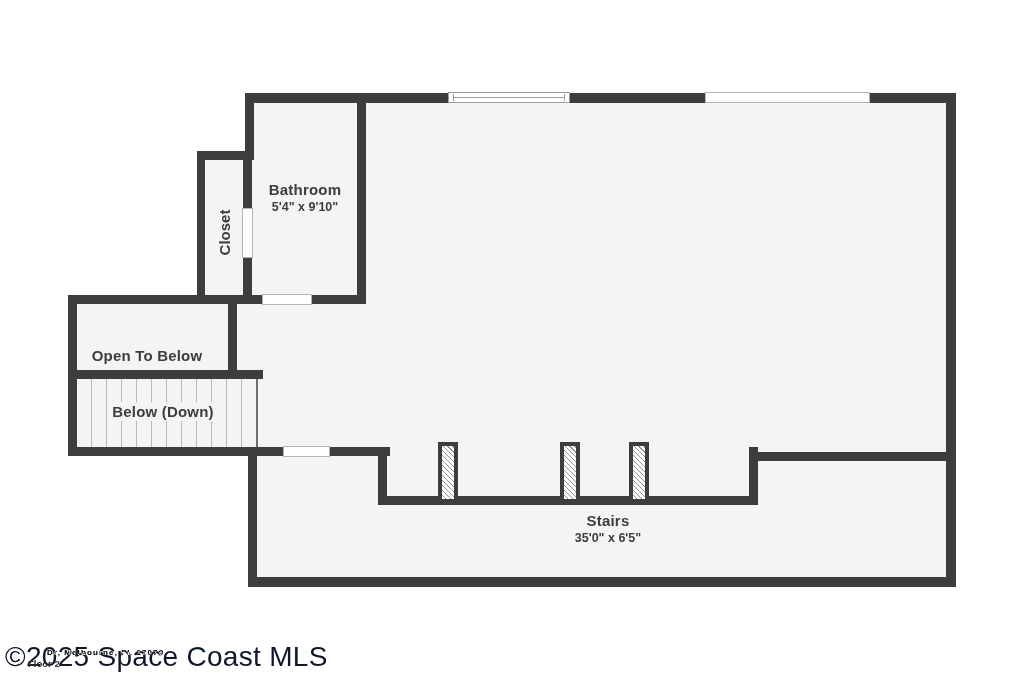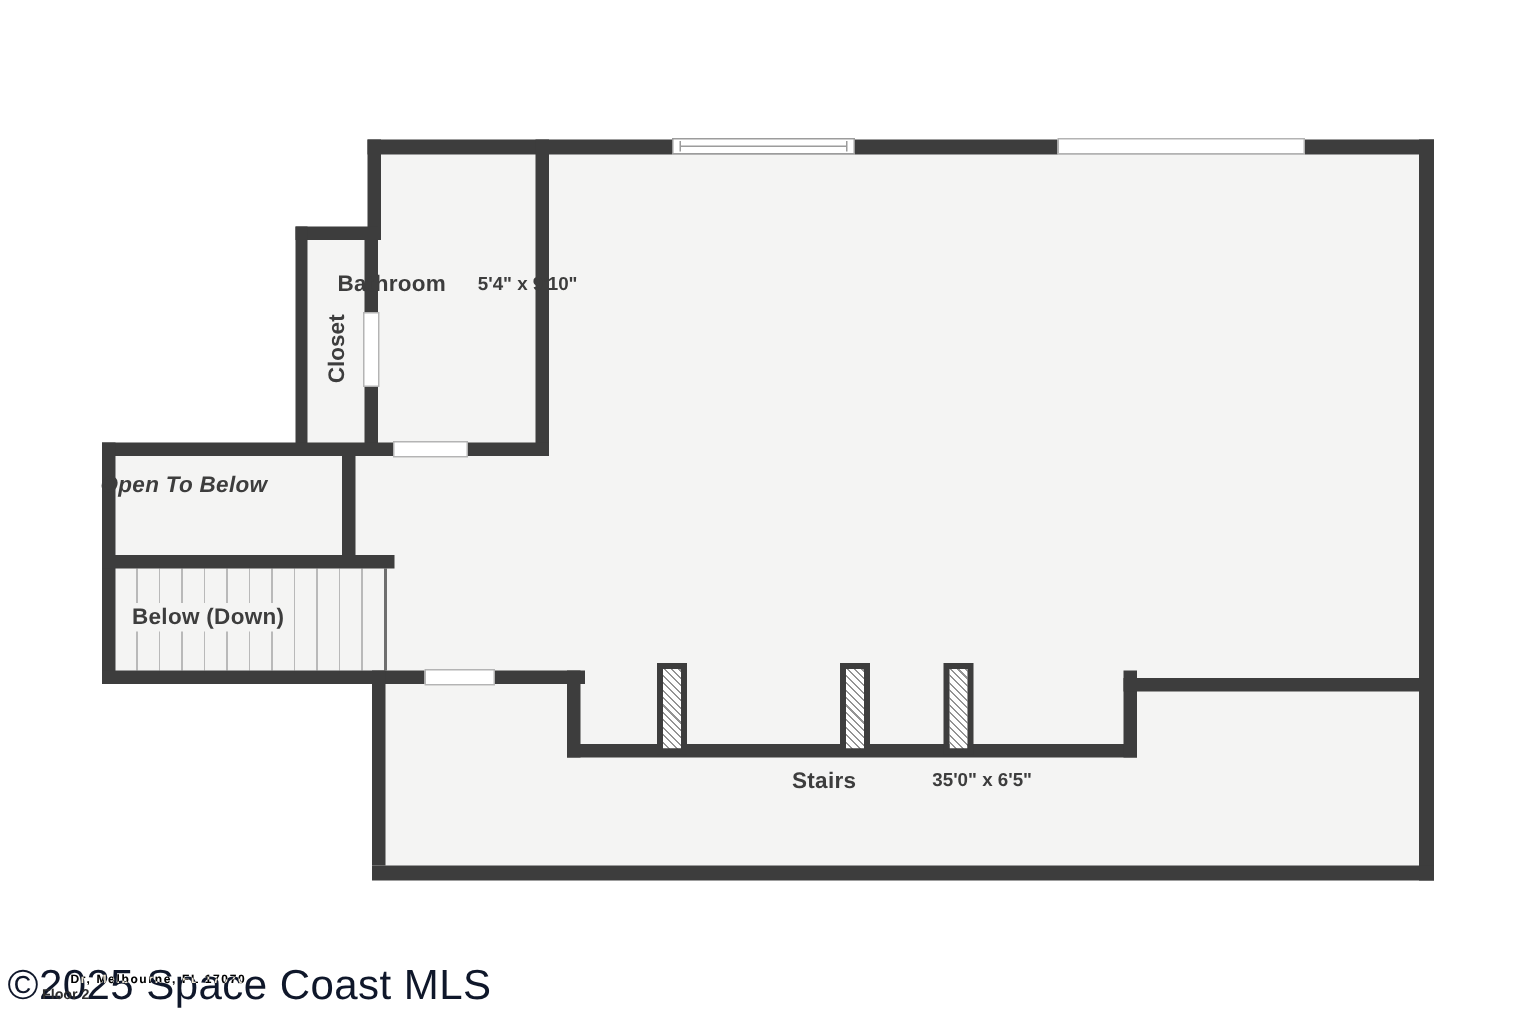--- a/index.html
+++ b/index.html
@@ -19,21 +19,21 @@
     position:absolute; box-sizing:border-box;
     border:4px solid var(--wall,#3d3d3d);
     background:repeating-linear-gradient(45deg,#ffffff 0 2.5px,#949494 2.5px 3.5px);
   }
   .treads {
     position:absolute; box-sizing:border-box;
     background-image:repeating-linear-gradient(to right,transparent 0 14px,var(--tread-line,#b9b9b9) 14px 15px);
     border-right:2px solid #6e6e6e;
   }
   .room-label {
-    position:absolute; display:flex; align-items:center; justify-content:space-between;
+    position:absolute; display:flex; flex-direction:column; align-items:center; justify-content:space-between;
     color:var(--text,#3d3d3d); font-weight:bold; text-align:center; pointer-events:none; white-space:nowrap;
   }
   .room-name { font-size:15px; line-height:19px; letter-spacing:0.2px; }
   .room-dims { font-size:12.5px; line-height:17px; }
   .label-bg { background:var(--room-fill,#f4f4f3); padding:0 5px; }
   .closet-box { position:absolute; display:flex; align-items:center; justify-content:center; }
   .vert { transform:rotate(-90deg); font-size:15px; font-weight:bold; color:var(--text,#3d3d3d); white-space:nowrap; }
   .wm-big   { position:absolute; left:5px;  top:641px; font-size:28px; color:#0f172a; letter-spacing:0.3px; }
   .wm-tiny  { position:absolute; left:47px; top:648px; font-size:8px; font-weight:bold; color:#ffffff;
               mix-blend-mode:difference; letter-spacing:1.1px; }
@@ -90,21 +90,21 @@
   <div class="room-label" style="left:225px;top:180px;width:160px;">
     <span class="room-name">Bathroom</span>
     <span class="room-dims">5'4" x 9'10"</span>
   </div>
 
   <div class="closet-box" style="left:205px;top:160px;width:40px;height:144px;">
     <span class="vert">Closet</span>
   </div>
 
 
-  <div class="room-label" style="left:67px;top:314px;width:160px;font-style:italic;">
+  <div class="room-label" style="left:67px;top:346px;width:160px;">
     <span class="room-name">Open To Below</span>
   </div>
 
   <div class="room-label" style="left:83px;top:402px;width:160px;">
     <span class="room-name label-bg">Below (Down)</span>
   </div>
 
   <div class="room-label" style="left:528px;top:511px;width:160px;">
     <span class="room-name">Stairs</span>
     <span class="room-dims">35'0" x 6'5"</span>

